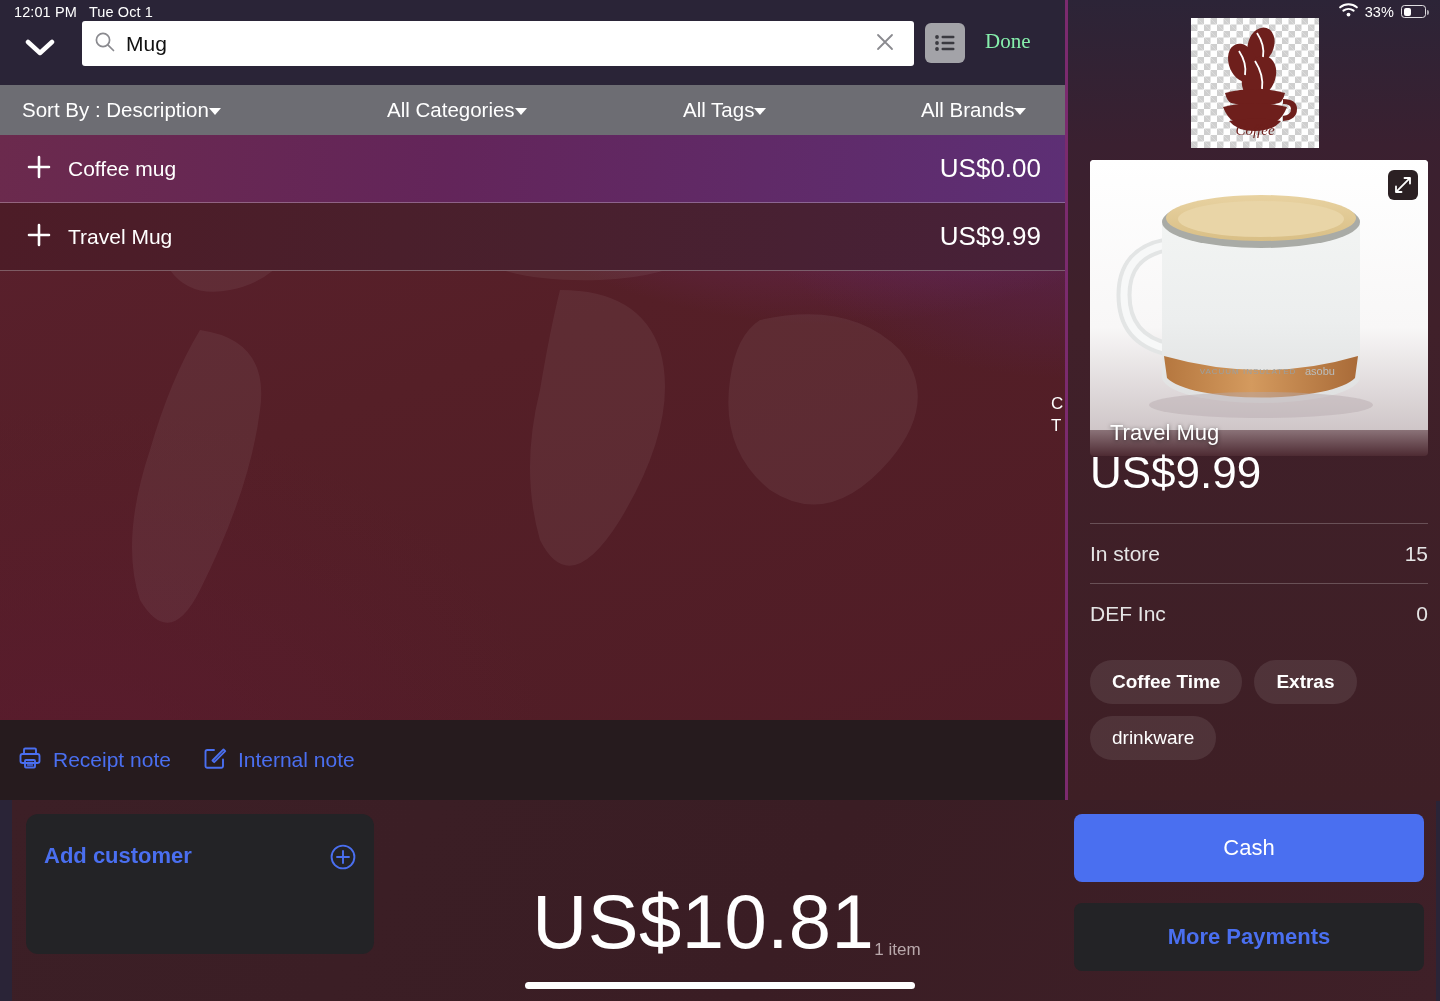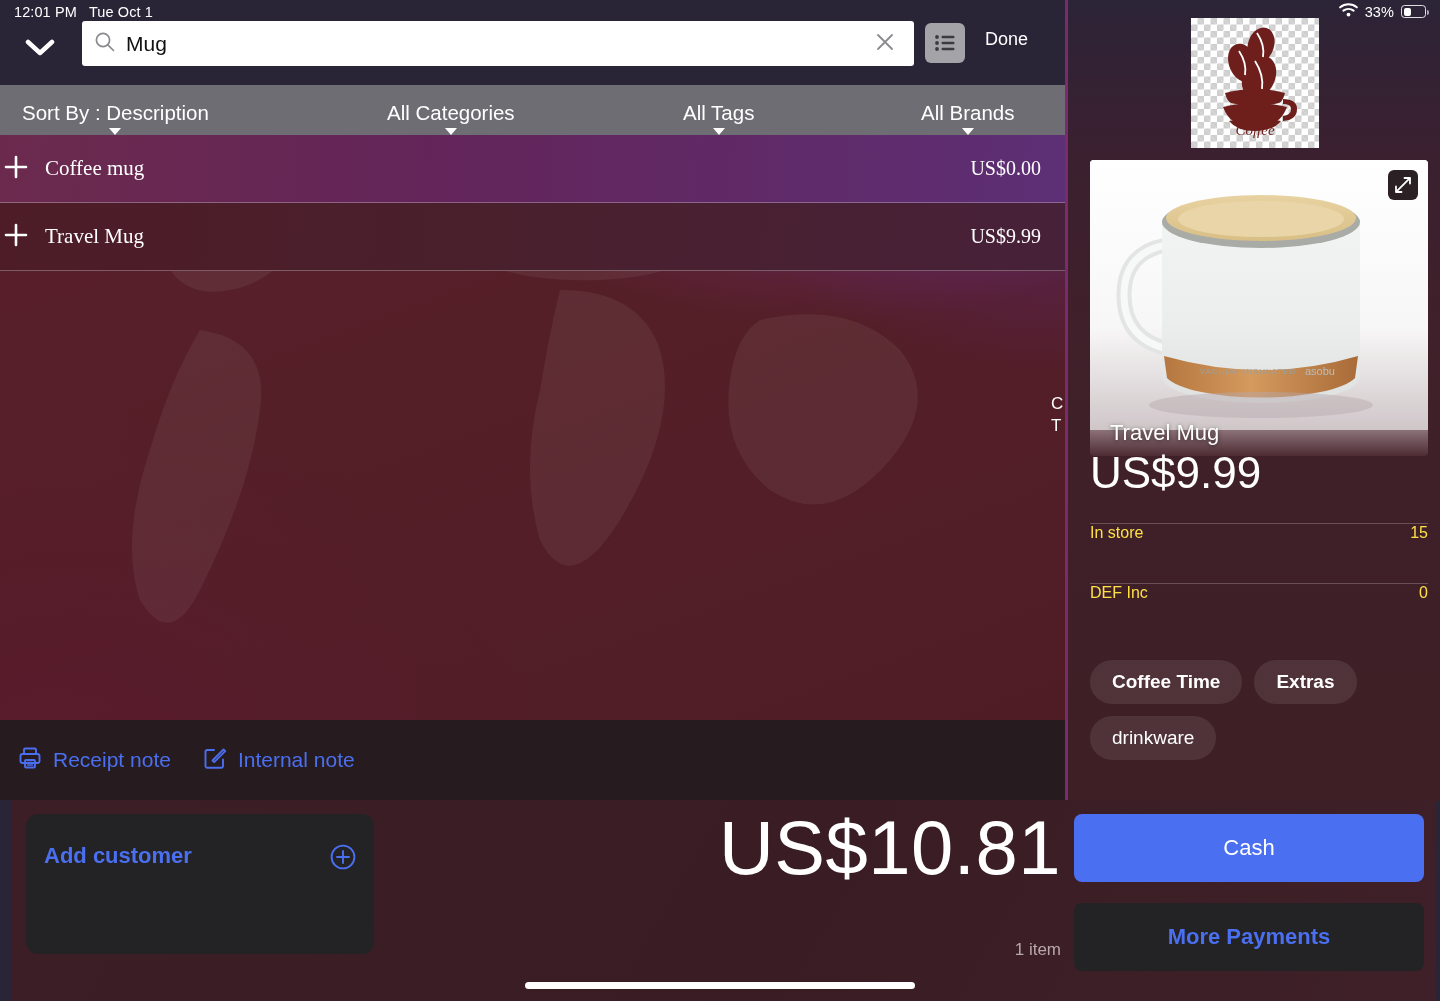--- a/index.html
+++ b/index.html
@@ -70,52 +70,52 @@
     flex: 1 1 auto; border: none; outline: none; background: transparent;
     font-family: "Liberation Sans", sans-serif; font-size: 21px; color: #111;
   }
   .clear-x { flex: 0 0 auto; cursor: pointer; padding: 4px; }
   .list-btn {
     position: absolute; left: 925px; top: 23px; width: 40px; height: 40px;
     background: #a3a3a8; border-radius: 6px; display: flex;
     align-items: center; justify-content: center; cursor: pointer;
   }
   .done-btn {
-    position: absolute; left: 985px; top: 29px; color: #ffffff; font-size: 18px;
+    position: absolute; left: 985px; top: 29px; color: #86efac; font-size: 21px;
     cursor: pointer;
+    font-family: Liberation Serif, serif;
   }
 
   
   .filterbar {
     position: absolute; left: 0; top: 85px; width: 1065px; height: 50px;
     background: #6d6d73; z-index: 25; color: #fff;
   }
   .filter {
-    position: absolute; top: 16px; height: 50px; display: flex; align-items: center;
-    font-size: 20.5px; cursor: pointer; white-space: nowrap; flex-direction: column;
+    position: absolute; top: 0; height: 50px; display: flex; align-items: center;
+    font-size: 20.5px; cursor: pointer; white-space: nowrap;
   }
   .caret {
     width: 0; height: 0; border-left: 6px solid transparent;
     border-right: 6px solid transparent; border-top: 7px solid #fff;
     margin-top: 3px;
   }
 
   
   .results { position: absolute; left: 0; top: 135px; width: 1065px; z-index: 20; }
   .result-row {
     position: relative; height: 68px; display: flex; align-items: center;
-    padding: 0 24px 0 3px; cursor: pointer;
+    padding: 0 24px 0 26px; cursor: pointer;
     border-bottom: 1px solid rgba(255,255,255,.28);
-    font-family: Liberation Serif, serif;
   }
   .result-row.r0 { background: linear-gradient(95deg, #6b2a4d 0%, #63255a 42%, #5d2f75 100%); }
   .result-row.r1 { background: linear-gradient(95deg, #4d1c27 0%, #49202d 50%, #472139 100%); }
   .plus-ico { flex: 0 0 auto; margin-right: 16px; }
   .row-name { flex: 1 1 auto; color: #fff; font-size: 21px; }
-  .row-price { flex: 0 0 auto; color: #fff; font-size: 20px; }
+  .row-price { flex: 0 0 auto; color: #fff; font-size: 26px; }
 
   
   .clip-text {
     position: absolute; left: 1051px; top: 393px; width: 14px;
     z-index: 22; color: #fff; font-size: 17px; line-height: 22px;
     overflow: hidden; white-space: nowrap;
   }
 
   
   .notes-bar {
@@ -141,22 +141,22 @@
     position: absolute; left: 14px; top: 14px; width: 348px; height: 140px;
     background: #232326; border-radius: 12px; cursor: pointer;
   }
   .cust-label {
     position: absolute; left: 18px; top: 29px; color: #4a6ff0; font-size: 22px;
     font-weight: bold;
   }
   .plus-circle { position: absolute; right: 18px; top: 30px; cursor: pointer; }
   .total-wrap {
     position: absolute; left: 380px; right: 375px; top: 10px; height: 150px;
-    display: flex; flex-direction: column; align-items: flex-end;
-    justify-content: space-between;
+    display: flex; flex-direction: row; align-items: flex-end;
+    justify-content: center;
   }
   .total-amt {
     color: #fff; font-size: 76px; font-weight: 300; letter-spacing: .5px;
     line-height: 1;
   }
   .total-items { color: #b9a8ab; font-size: 17px; margin-top: 20px; }
   .pay-col { position: absolute; right: 12px; top: 14px; width: 350px; }
   .btn-cash {
     width: 100%; height: 68px; background: #4a6ff0; border: none; border-radius: 8px;
     color: #fff; font-size: 22px; cursor: pointer;
@@ -203,23 +203,23 @@
   .prod-title-on-img {
     position: absolute; left: 20px; bottom: 10px; color: #fff; font-size: 22px;
     text-shadow: 0 1px 4px rgba(0,0,0,.55);
   }
   .prod-price {
     position: absolute; left: 22px; top: 448px; color: #fff; font-size: 44px;
     font-weight: 300;
   }
   .stock-row {
     position: absolute; left: 22px; width: 338px; height: 60px;
-    display: flex; justify-content: space-between;
+    display: flex; align-items: center; justify-content: space-between;
     border-top: 1px solid rgba(255,255,255,.22);
-    color: #fde047; font-size: 16px;
+    color: #e5e5e5; font-size: 21px;
   }
   .tags-area {
     position: absolute; left: 22px; top: 660px; width: 340px;
     display: flex; flex-wrap: wrap; gap: 12px;
   }
   .tag-pill {
     background: rgba(255,255,255,.09); border-radius: 22px;
     padding: 11px 22px; color: #fff; font-size: 19px; cursor: pointer;
   }
   .tag-pill.bold { font-weight: bold; }

